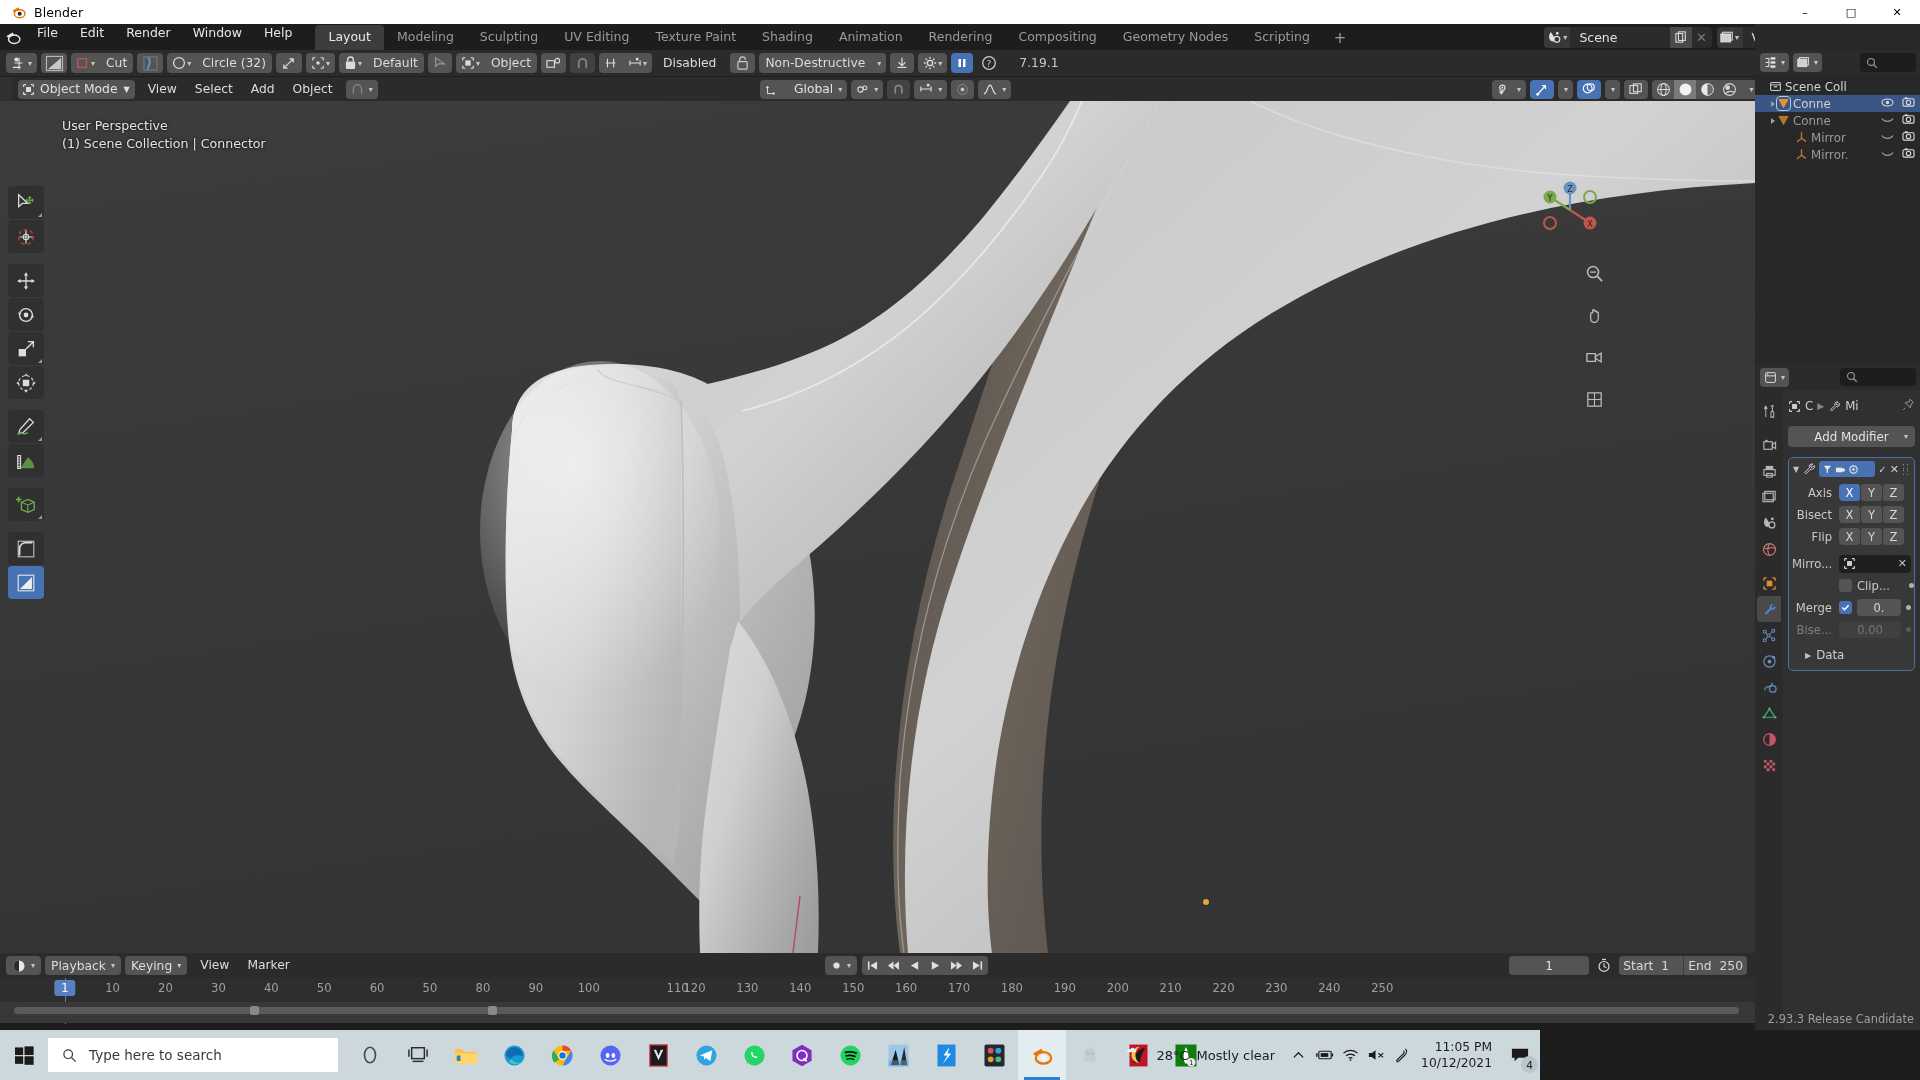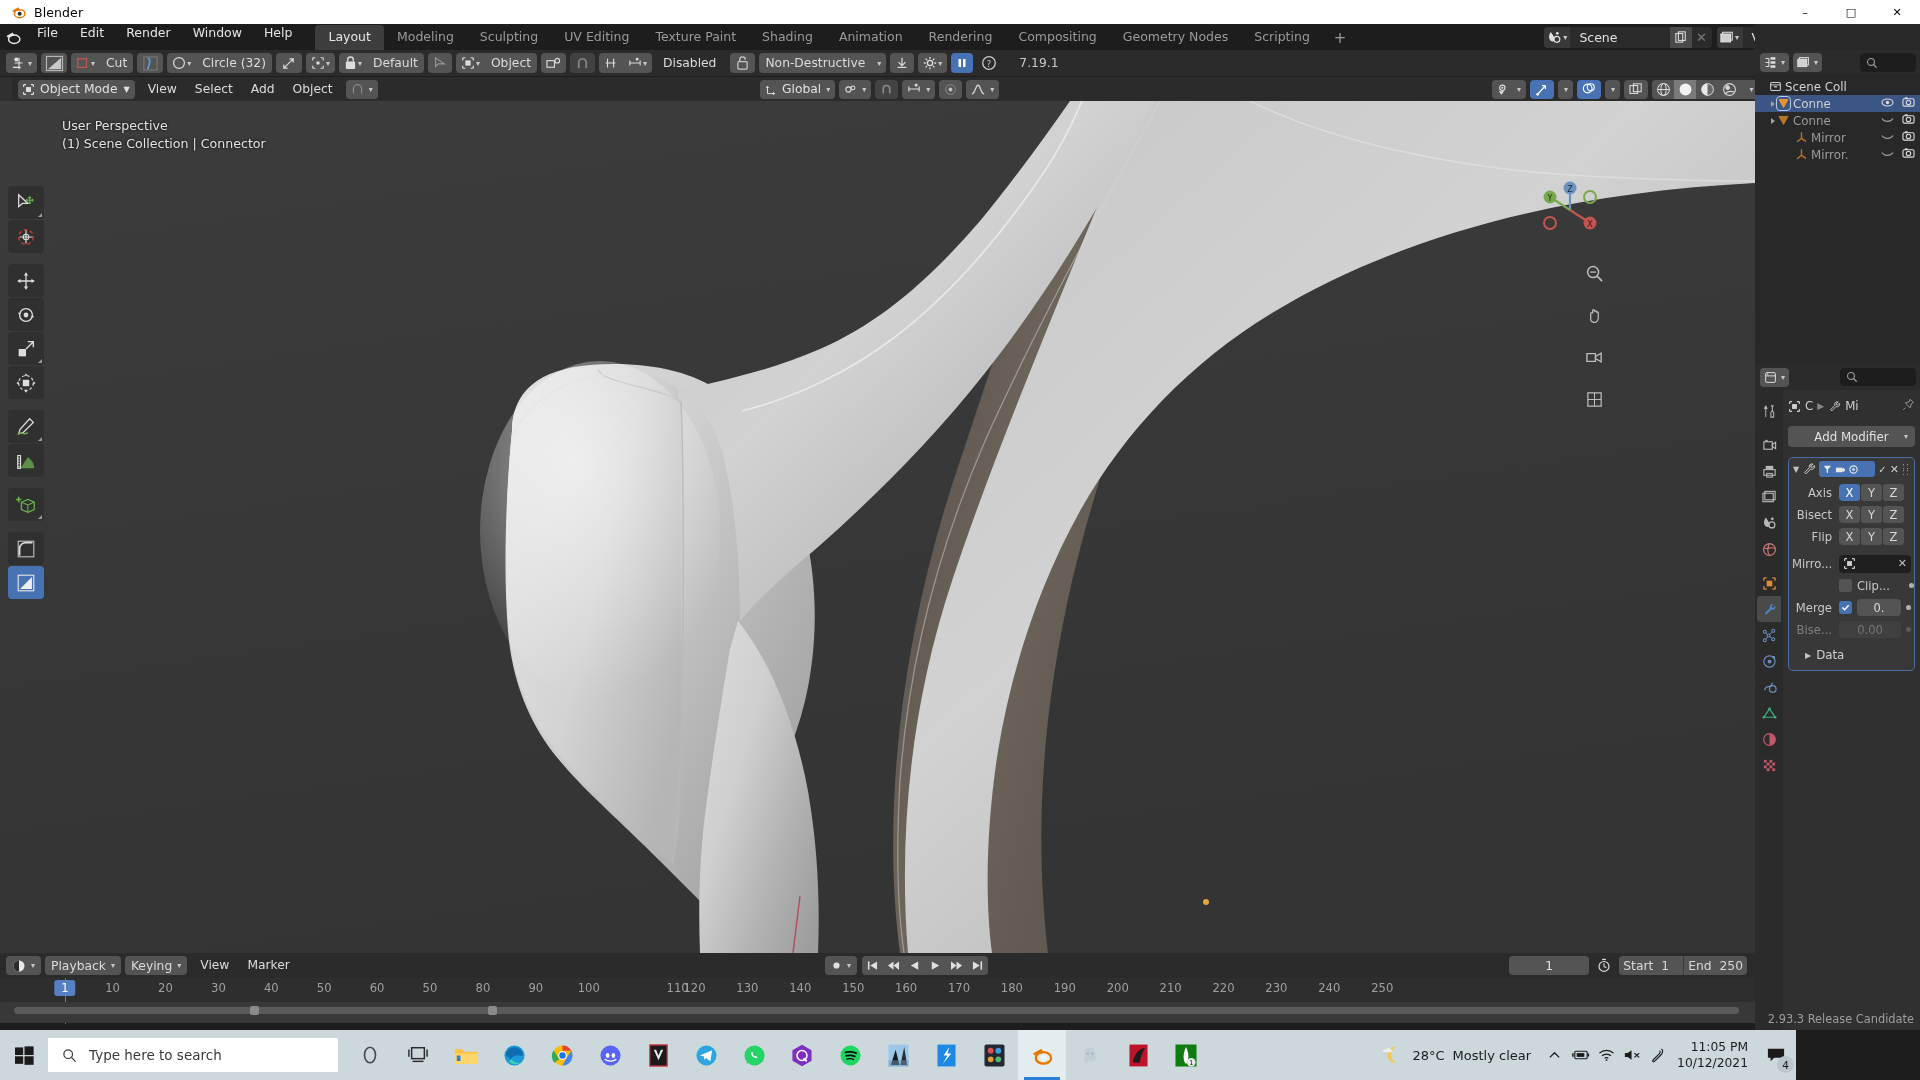--- a/index.html
+++ b/index.html
@@ -55,21 +55,21 @@
   .vp { position:absolute; left:0; top:77px; width:1755px; height:876px; background:#303030; }
   .vphead { position:absolute; left:12px; top:0; width:1755px; height:24px; background:#2b2b2b;
      display:flex; align-items:center; padding-left:6px; gap:4px; }
   .vmenu { color:#dcdcdc; font-size:12.3px; padding:0 9px; height:19px; line-height:19px; border-radius:3px; }
   .modebox { display:flex; align-items:center; height:19px; background:#545454; border-radius:4px;
      padding:0 5px 0 4px; gap:5px; }
   .modebox span { color:#e0e0e0; font-size:12.3px; }
   .vgrp { display:flex; align-items:center; height:19px; background:#545454; border-radius:4px;
      padding:0 5px; gap:4px; }
   .vgrp.sel { background:#4772b3; }
-  .vgrp .lbl { color:#e0e0e0; font-size:12.3px; }
+  .vgrp .lbl { color:#e0e0e0; font-size:12.3px;margin-left:12px; }
   .vpright { position:absolute; right:5px; top:2px; height:20px; display:flex; align-items:center; gap:4px; }
   .shadegrp { display:flex; align-items:center; height:19px; background:#545454; border-radius:4px; overflow:hidden; }
   .shadegrp .sb { width:22px; height:19px; display:flex; align-items:center; justify-content:center; }
   .shadegrp .sb.on { background:#7a7a7a; }
 
   .vpcanvas { position:absolute; left:0; top:24px; width:1755px; height:852px; overflow:hidden;
      background:#701a75; }
   .vptext { position:absolute; left:62px; top:110px; z-index:20; pointer-events:none; }
   .vptext div { color:#e3e3e3; font-size:12.6px; line-height:18px; text-shadow:0 0 3px #000; }
 
@@ -171,21 +171,21 @@
   .numfld { flex:1; height:17px; background:#545454; border-radius:4px; color:#d8d8d8;
      font-size:11.5px; display:flex; align-items:center; justify-content:center; }
   .numfld.dim { background:#404040; color:#767676; }
   .dot { width:5px; height:5px; border-radius:50%; background:#b0b0b0; margin-left:5px; }
   .dot.dim { background:#5a5a5a; }
   .datarow { display:flex; align-items:center; gap:5px; padding-left:16px; margin-top:9px; }
   .datarow span { color:#cfcfcf; font-size:11.8px; }
   .statusline { position:absolute; right:6px; bottom:4px; color:#9e9e9e; font-size:11.4px; }
 
   
-  .taskbar { position:absolute; left:0; bottom:0; width:1796px; height:50px; background:#cdd8dd;
+  .taskbar { position:absolute; left:0; bottom:0; width:1540px; height:50px; background:#cdd8dd;
      display:flex; align-items:center; }
   .startb { width:48px; height:50px; display:flex; align-items:center; justify-content:center; }
   .tsearch { width:290px; height:34px; background:#fff; display:flex; align-items:center;
      padding-left:14px; gap:12px; }
   .tsearch span { color:#3a3a3a; font-size:13.5px; }
   .tapps { display:flex; align-items:center; height:50px; margin-left:8px; }
   .tapp { width:48px; height:50px; display:flex; align-items:center; justify-content:center;
      position:relative; }
   .tapp.active { background:#e3ecef; }
   .tapp.active::after { content:""; position:absolute; bottom:0; left:6px; right:6px; height:3px;

